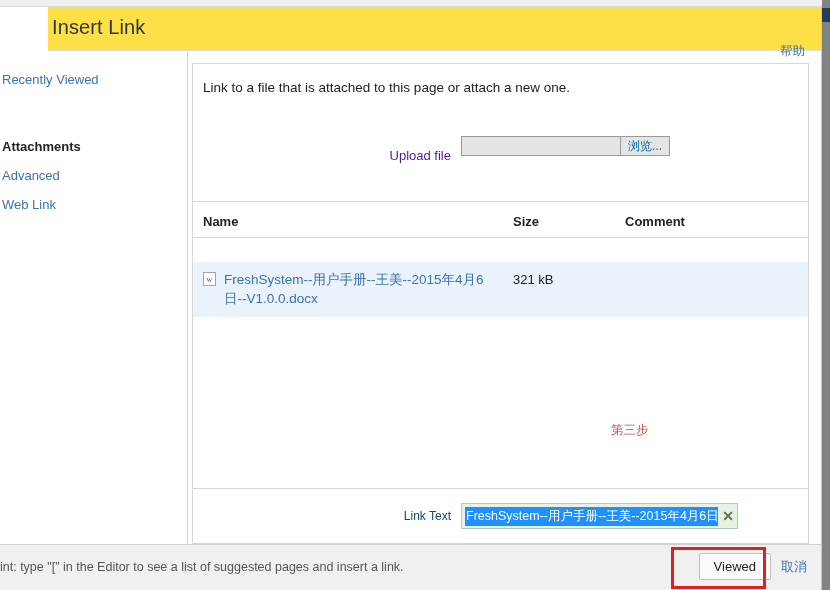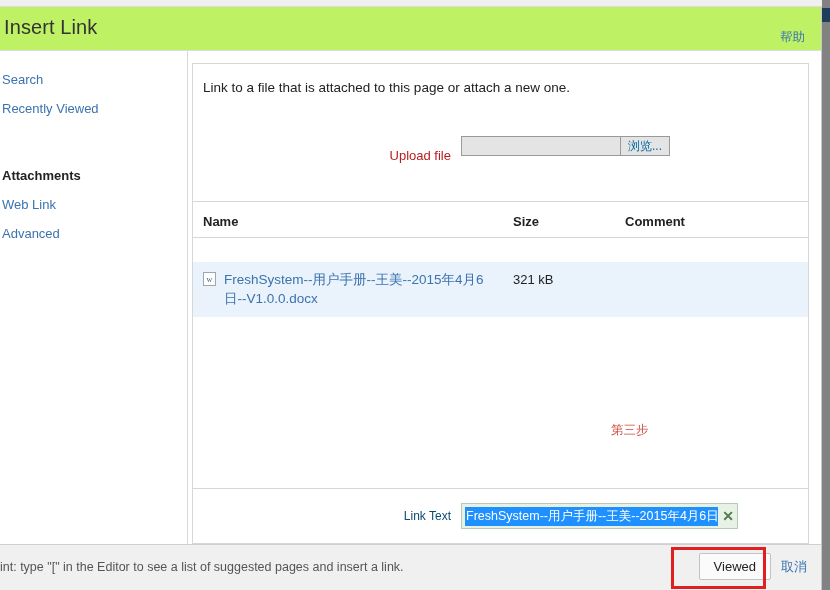--- a/index.html
+++ b/index.html
@@ -58,34 +58,35 @@
     height: 583px;
     background: #ffffff;
     border-right: 1px solid #c8c8c8;
     display: flex;
     flex-direction: column;
   }
 
   .dialog-header {
     position: relative;
     height: 44px;
-    background: #bef264;
+    background: #fde047;
     border-bottom: 1px solid #dcdcdc;
     flex: 0 0 auto;
+    margin-left: 48px;
   }
   .dialog-title {
     position: absolute;
     left: 4px; top: 9px;
     font-size: 20px;
     color: #333333;
     letter-spacing: 0.1px;
   }
   .help-link {
     position: absolute;
-    right: 16px; top: 22px;
+    right: 16px; top: 36px;
     font-size: 12.5px;
     color: #3b73af;
     cursor: pointer;
   }
 
   .dialog-body {
     flex: 1 1 auto;
     display: flex;
     min-height: 0;
   }
@@ -141,21 +142,21 @@
   .upload-row {
     display: flex;
     align-items: center;
     padding: 0 12px 14px 10px;
   }
   .upload-label {
     width: 258px;
     text-align: right;
     padding-right: 10px;
     font-size: 13px;
-    color: #b91c1c;
+    color: #4c1d95;
     margin-top: 19px;
   }
   .file-input-wrap {
     display: flex;
     align-items: stretch;
     height: 20px;
     border: 1px solid #9a9a9a;
     background: #e4e4e4;
   }
   .file-input-field {
@@ -353,25 +354,24 @@
   <div class="dialog">
 
     <div class="dialog-header">
       <div class="dialog-title">Insert Link</div>
       <div class="help-link">帮助</div>
     </div>
 
     <div class="dialog-body">
 
       <div class="sidebar">
-        <div class="side-item">Search</div>
         <div class="side-item">Recently Viewed</div>
         <div class="side-item active">Attachments</div>
+        <div class="side-item">Advanced</div>
         <div class="side-item">Web Link</div>
-        <div class="side-item">Advanced</div>
       </div>
 
       <div class="main">
         <div class="panel">
 
           <div class="panel-desc">Link to a file that is attached to this page or attach a new one.</div>
 
           <div class="upload-row">
             <div class="upload-label">Upload file</div>
             <div class="file-input-wrap">

